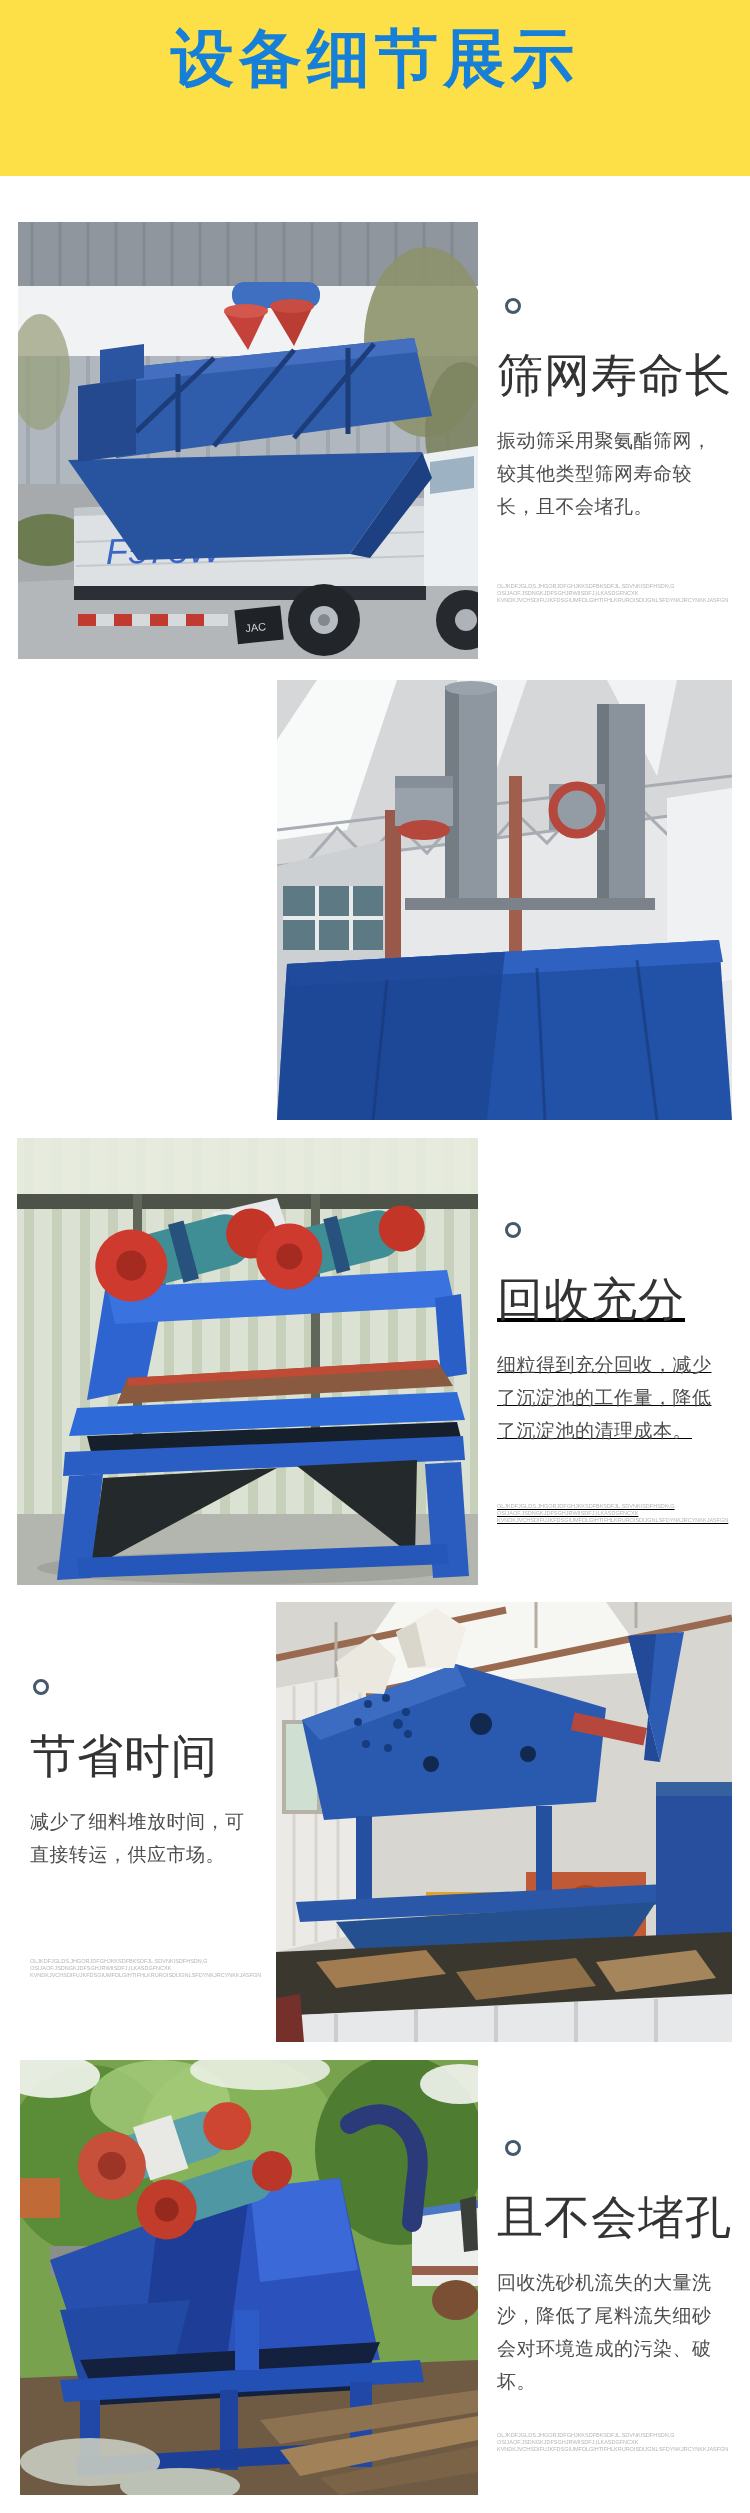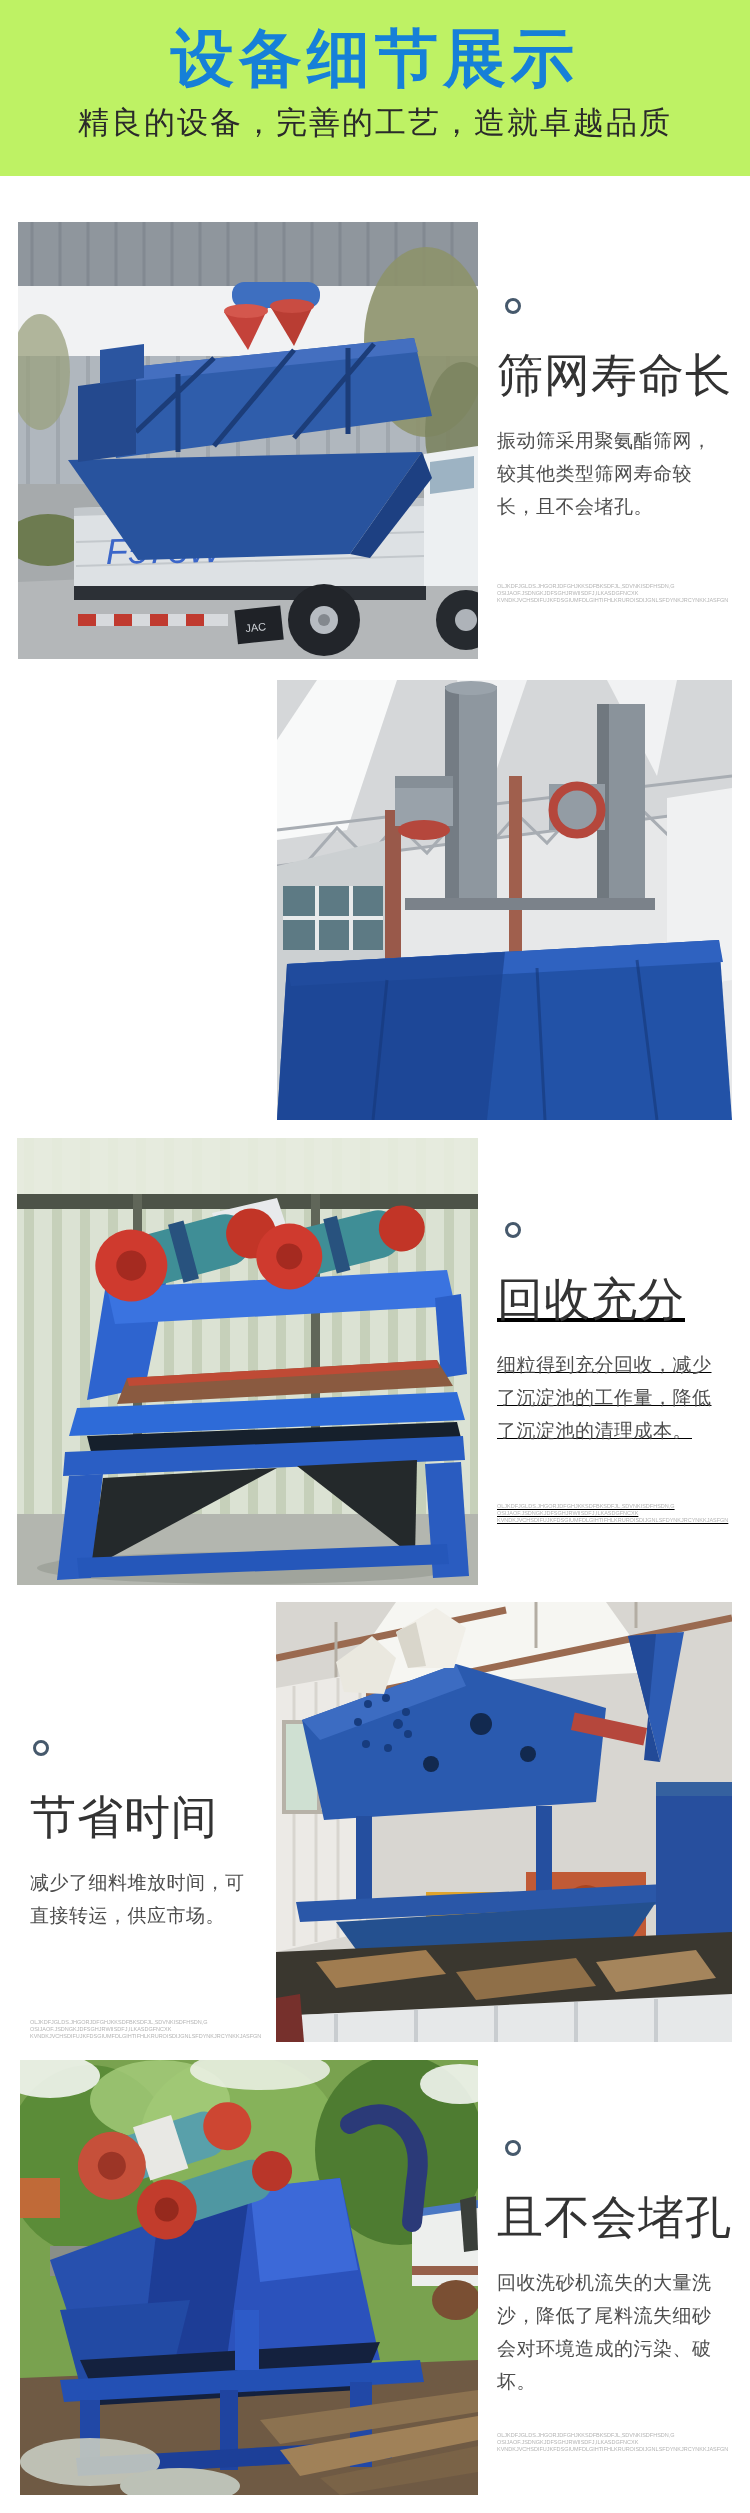--- a/index.html
+++ b/index.html
@@ -5,21 +5,21 @@
   * { margin:0; padding:0; box-sizing:border-box; }
   html,body { background:#ffffff; }
   .page {
     position:relative; width:750px; height:2513px; margin:0 auto;
     background:#ffffff; overflow:hidden;
     font-family:"Liberation Sans","DejaVu Sans",sans-serif;
   }
   
   .hdr {
     position:absolute; left:0; top:0; width:750px; height:176px;
-    background:#bef264; text-align:center;
+    background:#fde047; text-align:center;
   }
   .hdr h1 {
     padding-top:22px; font-size:63px; line-height:1.15; font-weight:700;
     letter-spacing:5px; color:#1680d8;
   }
   .hdr p {
     margin-top:8px; font-size:31px; letter-spacing:2px; color:#2a2a2a;
   }
   
   .photo { position:absolute; overflow:hidden; background:#cfd3d6; }
@@ -27,21 +27,21 @@
   .p1 { left:18px;  top:222px;  width:460px; height:437px; }
   .p2 { left:277px; top:680px;  width:455px; height:440px; }
   .p3 { left:17px;  top:1138px; width:461px; height:447px; }
   .p4 { left:276px; top:1602px; width:456px; height:440px; }
   .p5 { left:20px;  top:2060px; width:458px; height:435px; }
   
   .tcol { position:absolute; width:250px; }
   .t1 { left:497px; top:298px; }
   .t2 { left:30px;  top:753px; }
   .t3 { left:497px; top:1222px;text-decoration:underline; }
-  .t4 { left:30px;  top:1740px; }
+  .t4 { left:30px;  top:1679px; }
   .t5 { left:497px; top:2140px; }
   .ring {
     width:16px; height:16px; border:3px solid #46596c; border-radius:50%;
     margin-left:8px;
   }
   .t2 .ring, .t4 .ring { margin-left:3px; }
   .tcol h2 {
     margin-top:34px; font-size:46px; line-height:55px; font-weight:400;
     color:#333333; letter-spacing:1px; white-space:nowrap;
   }
@@ -59,21 +59,20 @@
   .t4 .fine { margin-top:87px; }
   .t5 .fine { margin-top:34px; }
 </style>
 </head>
 <body>
 
 <div class="page">
 
   <header class="hdr">
     <h1>设备细节展示</h1>
-    <p>精良的设备，完善的工艺，造就卓越品质</p>
   </header>
 
   <div class="photo p1">
     <svg viewBox="0 0 460 437" preserveAspectRatio="none">
       <rect width="460" height="437" fill="#a9adb0"></rect>
       <g>
         <rect width="460" height="64" fill="#8f969d"></rect>
         <g stroke="#7d848c" stroke-width="3" opacity=".7">
             <path d="M14 0V64M42 0V64M70 0V64M98 0V64M126 0V64M154 0V64M182 0V64M210 0V64M238 0V64M266 0V64M294 0V64M322 0V64M350 0V64M378 0V64M406 0V64M434 0V64"></path>
           </g>

